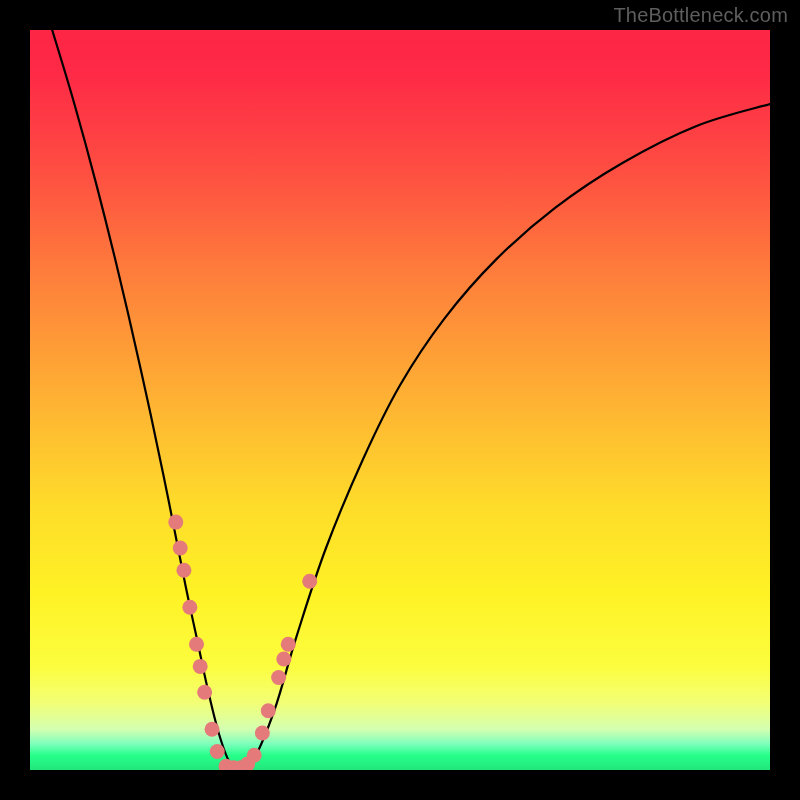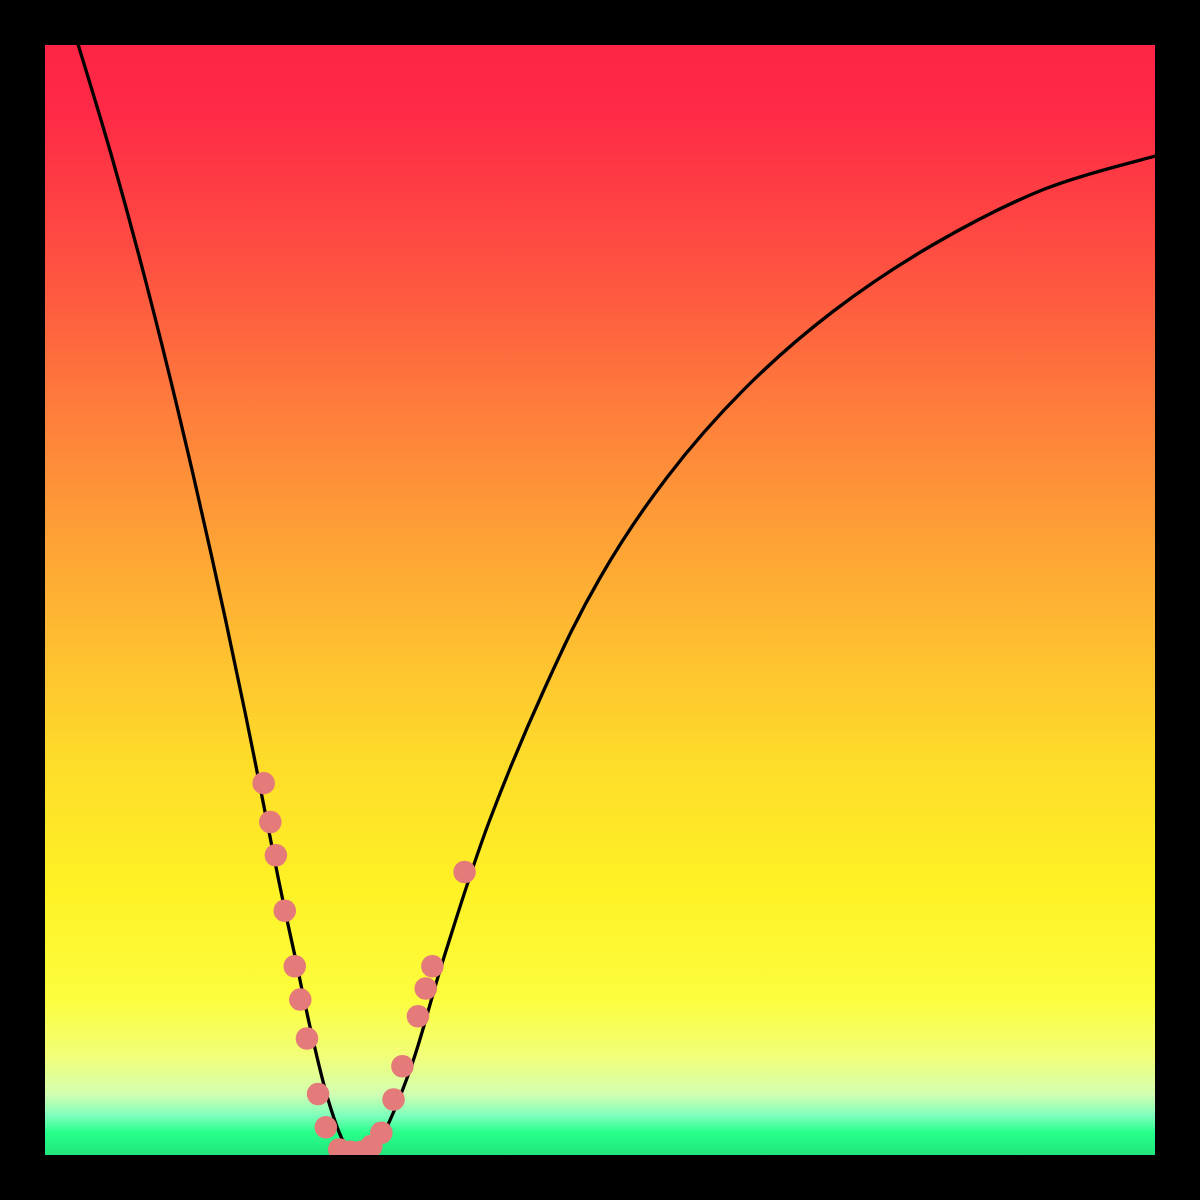--- a/index.html
+++ b/index.html
@@ -88,13 +88,14 @@
           <circle cx="224.22" cy="725.20" r="7.5" fill="#e47a7a" stroke="#d96a6a" stroke-width="0"></circle>
           <circle cx="232.36" cy="703.00" r="7.5" fill="#e47a7a" stroke="#d96a6a" stroke-width="0"></circle>
           <circle cx="238.28" cy="680.80" r="7.5" fill="#e47a7a" stroke="#d96a6a" stroke-width="0"></circle>
           <circle cx="248.64" cy="647.50" r="7.5" fill="#e47a7a" stroke="#d96a6a" stroke-width="0"></circle>
           <circle cx="253.82" cy="629.00" r="7.5" fill="#e47a7a" stroke="#d96a6a" stroke-width="0"></circle>
           <circle cx="258.26" cy="614.20" r="7.5" fill="#e47a7a" stroke="#d96a6a" stroke-width="0"></circle>
           <circle cx="279.72" cy="551.30" r="7.5" fill="#e47a7a" stroke="#d96a6a" stroke-width="0"></circle>
         </g>
     </svg>
   </div>
+  <div class="watermark">TheBottleneck.com</div>
 </div>
 
 </body></html>

